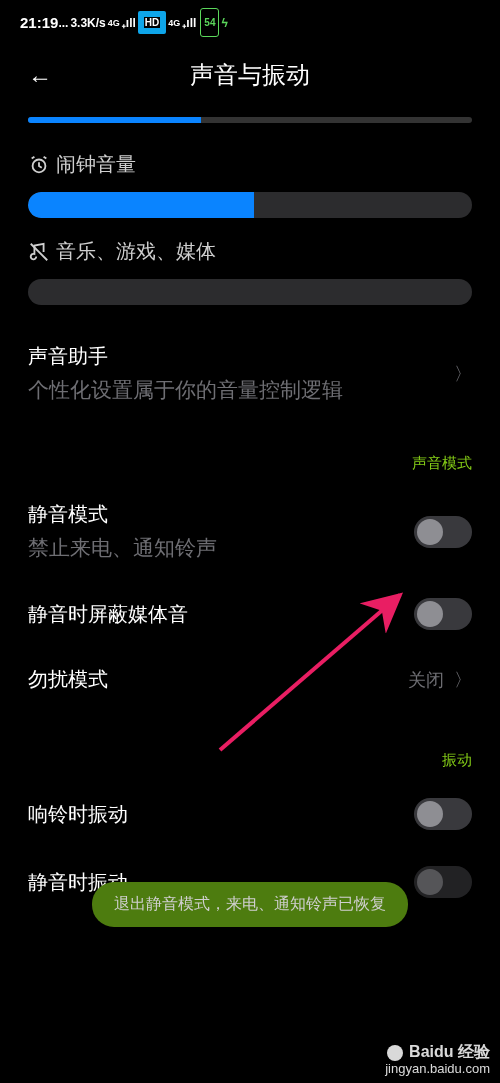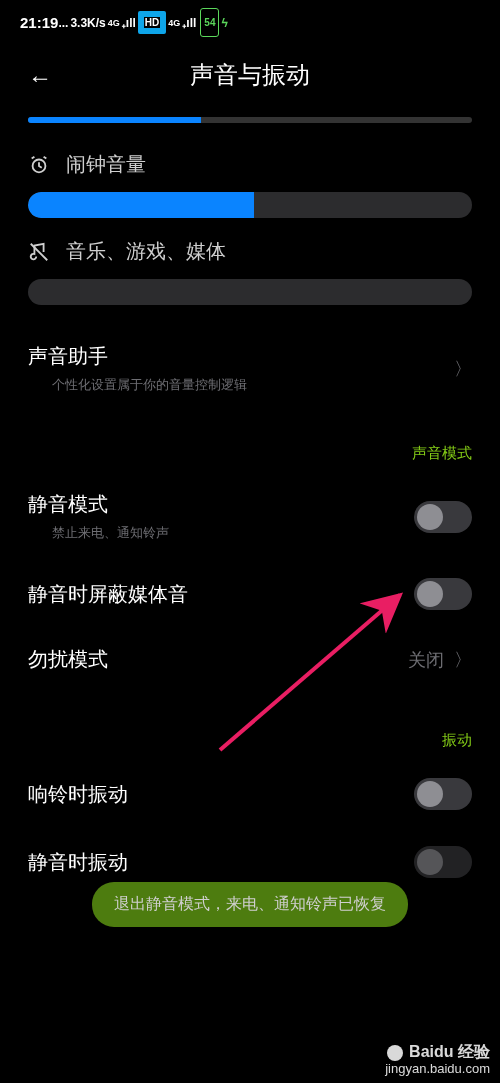--- a/index.html
+++ b/index.html
@@ -54,42 +54,42 @@
     border-radius: 3px;
     margin-top: 14px;
     margin-bottom: 28px;
     overflow: hidden;
   }
   .slider-thin-fill { height: 100%; background: #0a84ff; }
   .slider-row { margin-bottom: 20px; }
   .slider-label {
     display: flex;
     align-items: center;
-    gap: 16px;
+    gap: 6px;
     font-size: 20px;
     color: #cfcfcf;
     margin-bottom: 14px;
   }
   .icon { width: 22px; height: 22px; display: inline-block; color: #cfcfcf; }
   .slider-track {
     height: 26px;
     background: #2c2c2e;
     border-radius: 13px;
     overflow: hidden;
   }
   .slider-fill { height: 100%; background: #0a84ff; border-radius: 13px 0 0 13px; }
   .list-item {
     display: flex;
     align-items: center;
     justify-content: flex-end;
     padding: 18px 28px;
   }
   .list-item-text { flex: 1; }
   .list-title { font-size: 20px; color: #fff; }
-  .list-sub { font-size: 13px; color: #6e6e73; margin-top: 6px; margin-left: 24px; }
+  .list-sub { font-size: 21px; color: #6e6e73; margin-top: 6px; }
   .chevron { color: #6e6e73; font-size: 18px; margin-left: 10px; }
   .value-text { color: #6e6e73; font-size: 18px; }
   .group-header {
     color: #84cc16;
     font-size: 15px;
     padding: 32px 28px 10px 12px;
     text-align: right;
   }
   .toggle {
     width: 58px;

